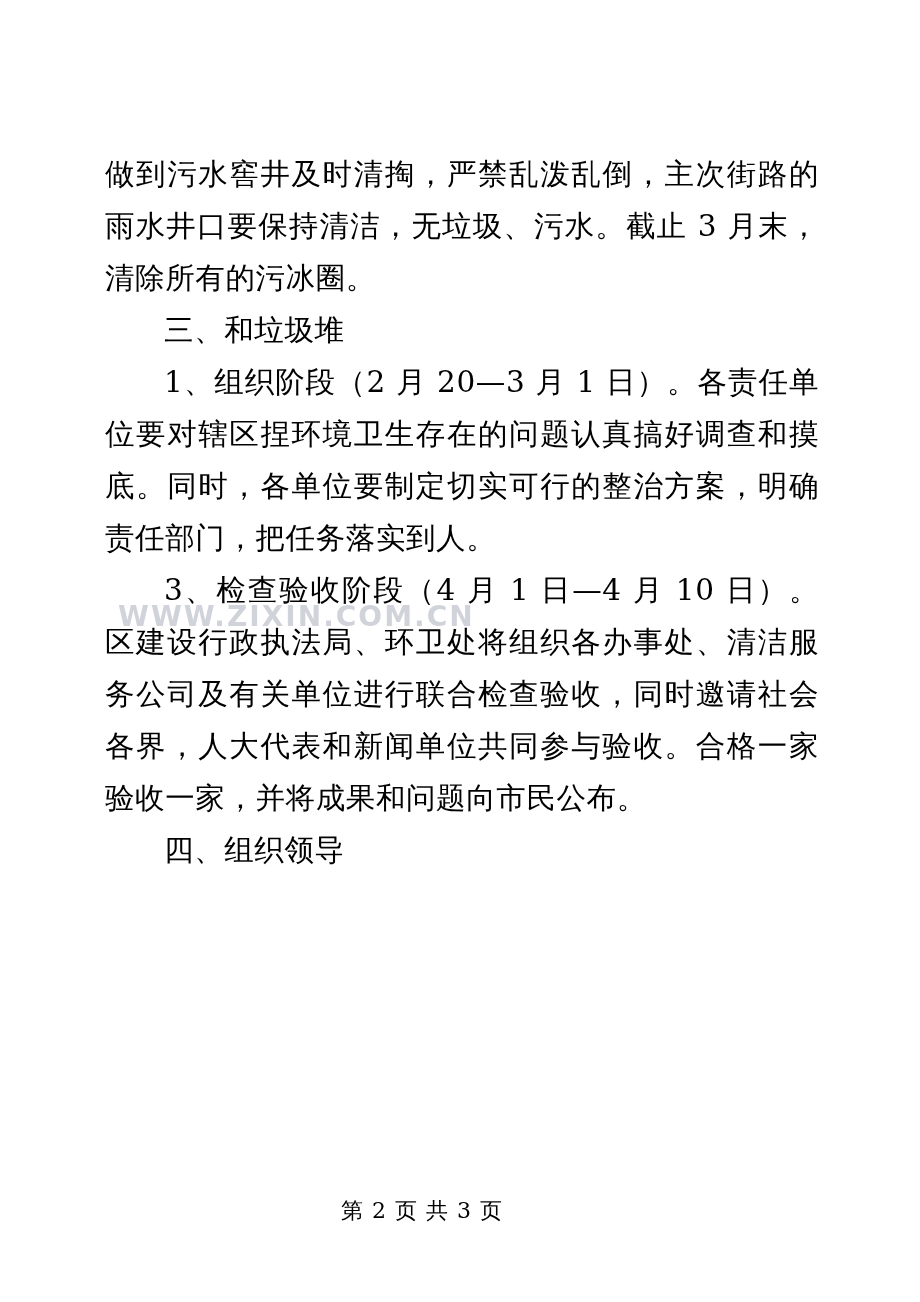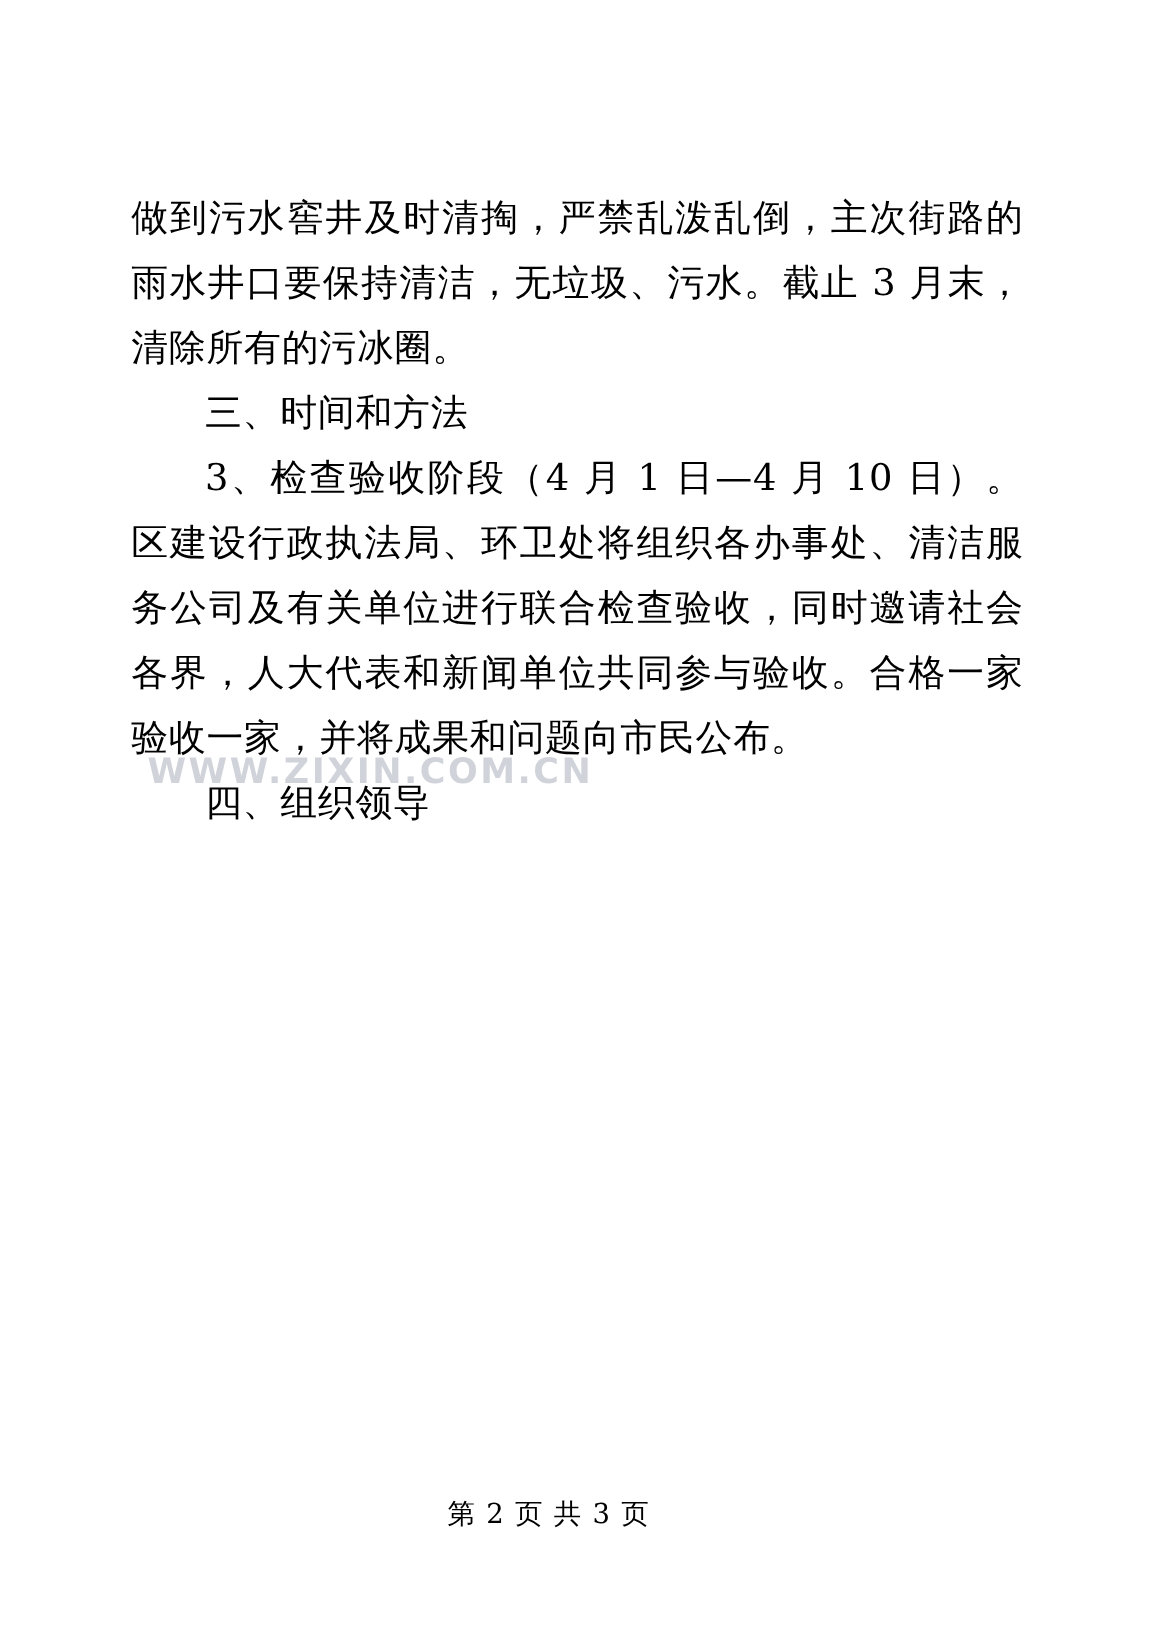--- a/index.html
+++ b/index.html
@@ -44,21 +44,20 @@
   .footer {
     position: absolute;
     left: 0;
     top: 1196px;
     width: 844px;
     text-align: center;
     font-size: 22px;
     letter-spacing: 1px;
     color: #000;
     font-family: "DejaVu Serif", "Liberation Serif", serif;
-    padding-left: 17px;
   }
   
   .watermark {
     position: absolute;
     left: 118px;
     top: 600px;
     width: 684px;
     height: 60px;
     pointer-events: none;
     user-select: none;
@@ -80,21 +79,22 @@
 <body>
 
 <div class="page">
 
   <div class="watermark">
     <div class="wm-text">WWW.ZIXIN.COM.CN</div>
   </div>
 
   <div class="content">
     <p class="para">做到污水窖井及时清掏，严禁乱泼乱倒，主次街路的雨水井口要保持清洁，无垃圾、污水。截止 3 月末，清除所有的污冰圈。</p>
-    <p class="para indent">三、时间和方法</p>
+    <p class="para indent">三、和垃圾堆</p>
+    <p class="para indent">1、组织阶段（2 月 20—3 月 1 日）。各责任单位要对辖区捏环境卫生存在的问题认真搞好调查和摸底。同时，各单位要制定切实可行的整治方案，明确责任部门，把任务落实到人。</p>
     <p class="para indent">3、检查验收阶段（4 月 1 日—4 月 10 日）。区建设行政执法局、环卫处将组织各办事处、清洁服务公司及有关单位进行联合检查验收，同时邀请社会各界，人大代表和新闻单位共同参与验收。合格一家验收一家，并将成果和问题向市民公布。</p>
     <p class="para indent">四、组织领导</p>
 
   </div>
 
   <div class="footer">第 2 页  共 3 页</div>
 
 </div>
 
 </body></html>

